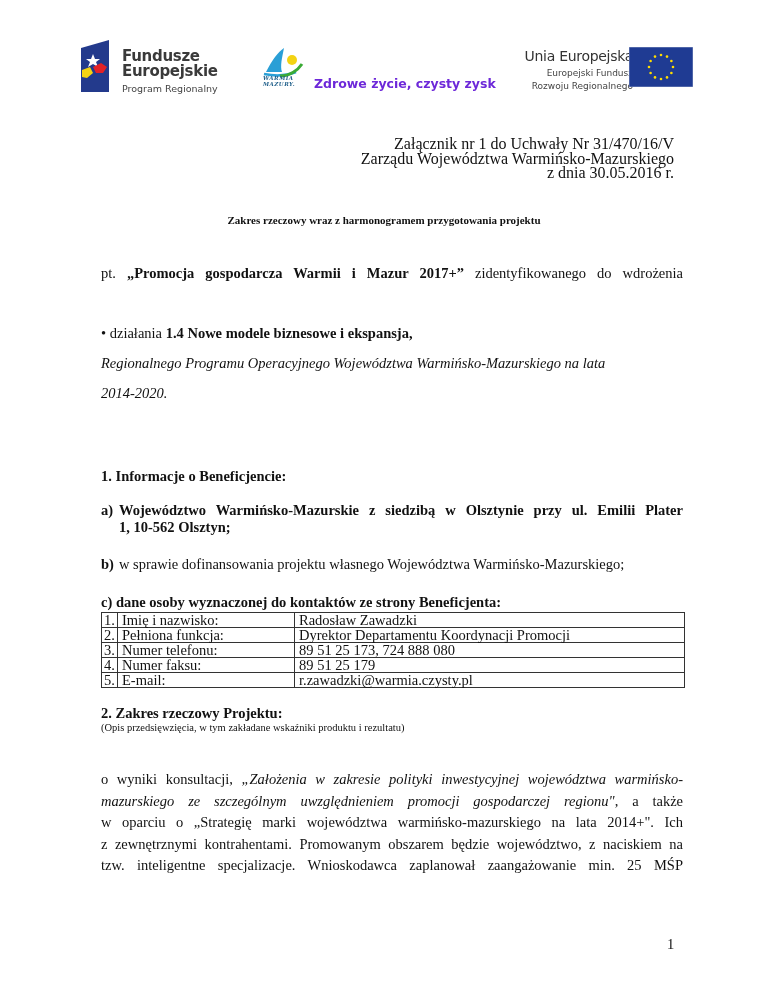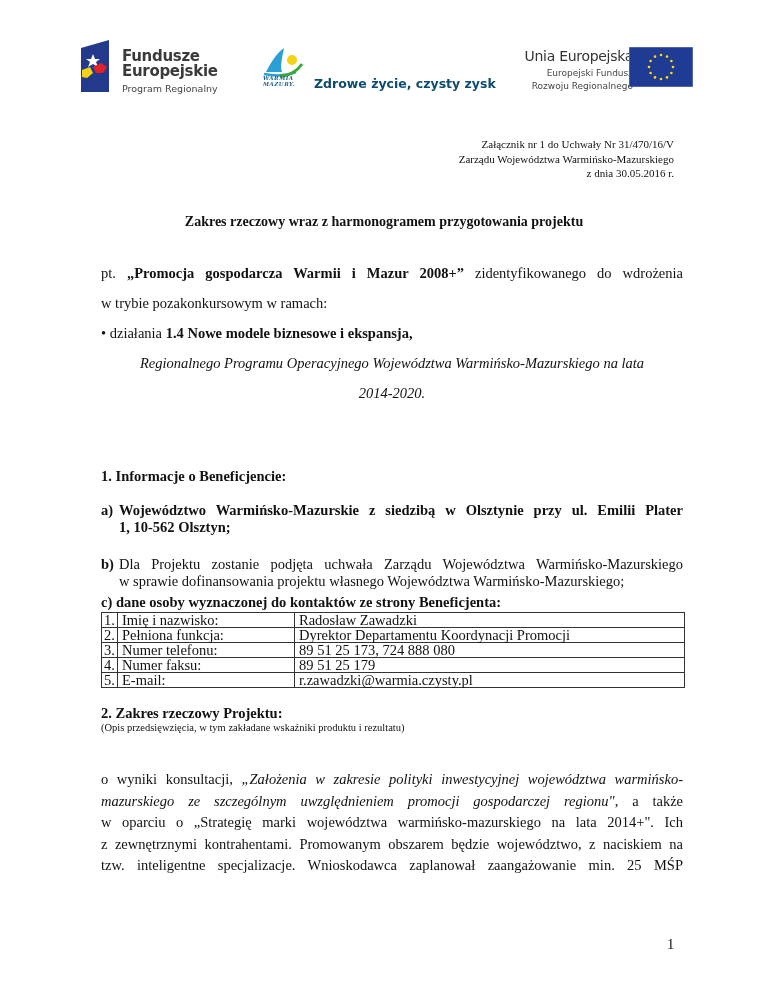--- a/index.html
+++ b/index.html
@@ -11,41 +11,41 @@
   .fe-logo { position: absolute; left: 81px; top: 2px; width: 150px; height: 52px; padding-left: 36px; }
   .fe-flag { position: absolute; left: 0; top: 0; width: 28px; height: 52px; }
   .fe-text { position: absolute; left: 41px; top: 9px; font-family: "DejaVu Sans", sans-serif; color: #3a3a3a; }
   .fe-title { font-size: 15px; font-weight: bold; line-height: 15px; letter-spacing: -0.3px; }
   .fe-sub { font-size: 9.5px; line-height: 14px; margin-top: 3px; color: #444; }
 
   .wm-logo { position: absolute; left: 262px; top: 8px; width: 50px; height: 46px; }
   .wm-caption { position: absolute; left: 263px; top: 37px; font-family: "DejaVu Serif", serif; font-style: italic;
                 font-size: 5.5px; line-height: 6px; color: #1f5f8a; font-weight: bold; letter-spacing: 0.5px; }
   .wm-slogan { position: absolute; left: 314px; top: 38px; font-family: "DejaVu Sans", sans-serif;
-               font-size: 12.5px; font-weight: bold; color: #0c4a6e; }
+               font-size: 12.5px; font-weight: bold; color: #6d28d9; }
   .ue-block { position: absolute; left: 505px; top: 10px; width: 128px; text-align: right;
               font-family: "DejaVu Sans", sans-serif; color: #333; }
   .ue-title { font-size: 14px; font-weight: normal; line-height: 16px; letter-spacing: -0.3px; }
   .ue-sub { font-size: 9px; line-height: 12.5px; margin-top: 3px; color: #444; }
   .eu-flag { position: absolute; left: 629px; top: 9px; width: 64px; height: 40px; }
 
   
-  .annex { position: absolute; top: 137px; right: 94px; text-align: right; font-size: 11px; line-height: 14.5px; }
+  .annex { position: absolute; top: 137px; right: 94px; text-align: right; font-size: 16px; line-height: 14.5px; }
 
   .doc-title { position: absolute; top: 214px; left: 0; width: 768px; text-align: center;
-               font-size: 14px; font-weight: bold; }
+               font-size: 11px; font-weight: bold; }
 
   .body { position: absolute; left: 101px; width: 582px; font-size: 14.5px; }
   .p-intro { top: 258px; line-height: 30px; text-align: justify; }
   .p-intro .line { display: block; }
   .justify-line { text-align: justify; text-align-last: justify; display: block; }
 
   .bullets { top: 318px; line-height: 30px; }
   .bullets .bl { display: block; }
-  .italic { font-style: italic; text-align: center; }
+  .italic { font-style: italic; }
 
   .sec1 { top: 468px; font-weight: bold; }
   .item-a { top: 502px; }
   .item-b { top: 556px; }
   .item-row { display: flex; line-height: 17px; }
   .item-row .lbl { width: 18px; flex-shrink: 0; }
   .item-row .txt { flex: 1; text-align: justify; }
   .item-row .txt .jl { display: block; text-align: justify; text-align-last: justify; }
   .bold { font-weight: bold; }
 
@@ -121,22 +121,21 @@
 
 <div class="annex">
   <div>Załącznik nr 1 do Uchwały Nr 31/470/16/V</div>
   <div>Zarządu Województwa Warmińsko-Mazurskiego</div>
   <div>z dnia 30.05.2016 r.</div>
 </div>
 
 <div class="doc-title">Zakres rzeczowy wraz z harmonogramem przygotowania projektu</div>
 
 <div class="body p-intro">
-  <span class="justify-line"><span>pt. </span><b>„Promocja gospodarcza Warmii i Mazur 2008+”</b><span> zidentyfikowanego do wdrożenia</span></span>
-  <span class="line">w trybie pozakonkursowym w ramach:</span>
+  <span class="justify-line"><span>pt. </span><b>„Promocja gospodarcza Warmii i Mazur 2017+”</b><span> zidentyfikowanego do wdrożenia</span></span>
 </div>
 
 <div class="body bullets">
   <span class="bl"><span>•</span><span> działania </span><b>1.4 Nowe modele biznesowe i ekspansja,</b></span>
   <span class="bl italic">Regionalnego Programu Operacyjnego Województwa Warmińsko-Mazurskiego na lata</span>
   <span class="bl italic">2014-2020.</span>
 </div>
 
 <div class="body sec1">1. Informacje o Beneficjencie:</div>
 
@@ -147,21 +146,20 @@
       <span class="jl">Województwo Warmińsko-Mazurskie z siedzibą w Olsztynie przy ul. Emilii Plater</span>
       <span>1, 10-562 Olsztyn;</span>
     </span>
   </div>
 </div>
 
 <div class="body item-b">
   <div class="item-row">
     <span class="lbl bold">b)</span>
     <span class="txt">
-      <span class="jl">Dla Projektu zostanie podjęta uchwała Zarządu Województwa Warmińsko-Mazurskiego</span>
       <span>w sprawie dofinansowania projektu własnego Województwa Warmińsko-Mazurskiego;</span>
     </span>
   </div>
 </div>
 
 <div class="body item-c">c) dane osoby wyznaczonej do kontaktów ze strony Beneficjenta:</div>
 
 <table class="contact">
   <tbody>
     <tr>

